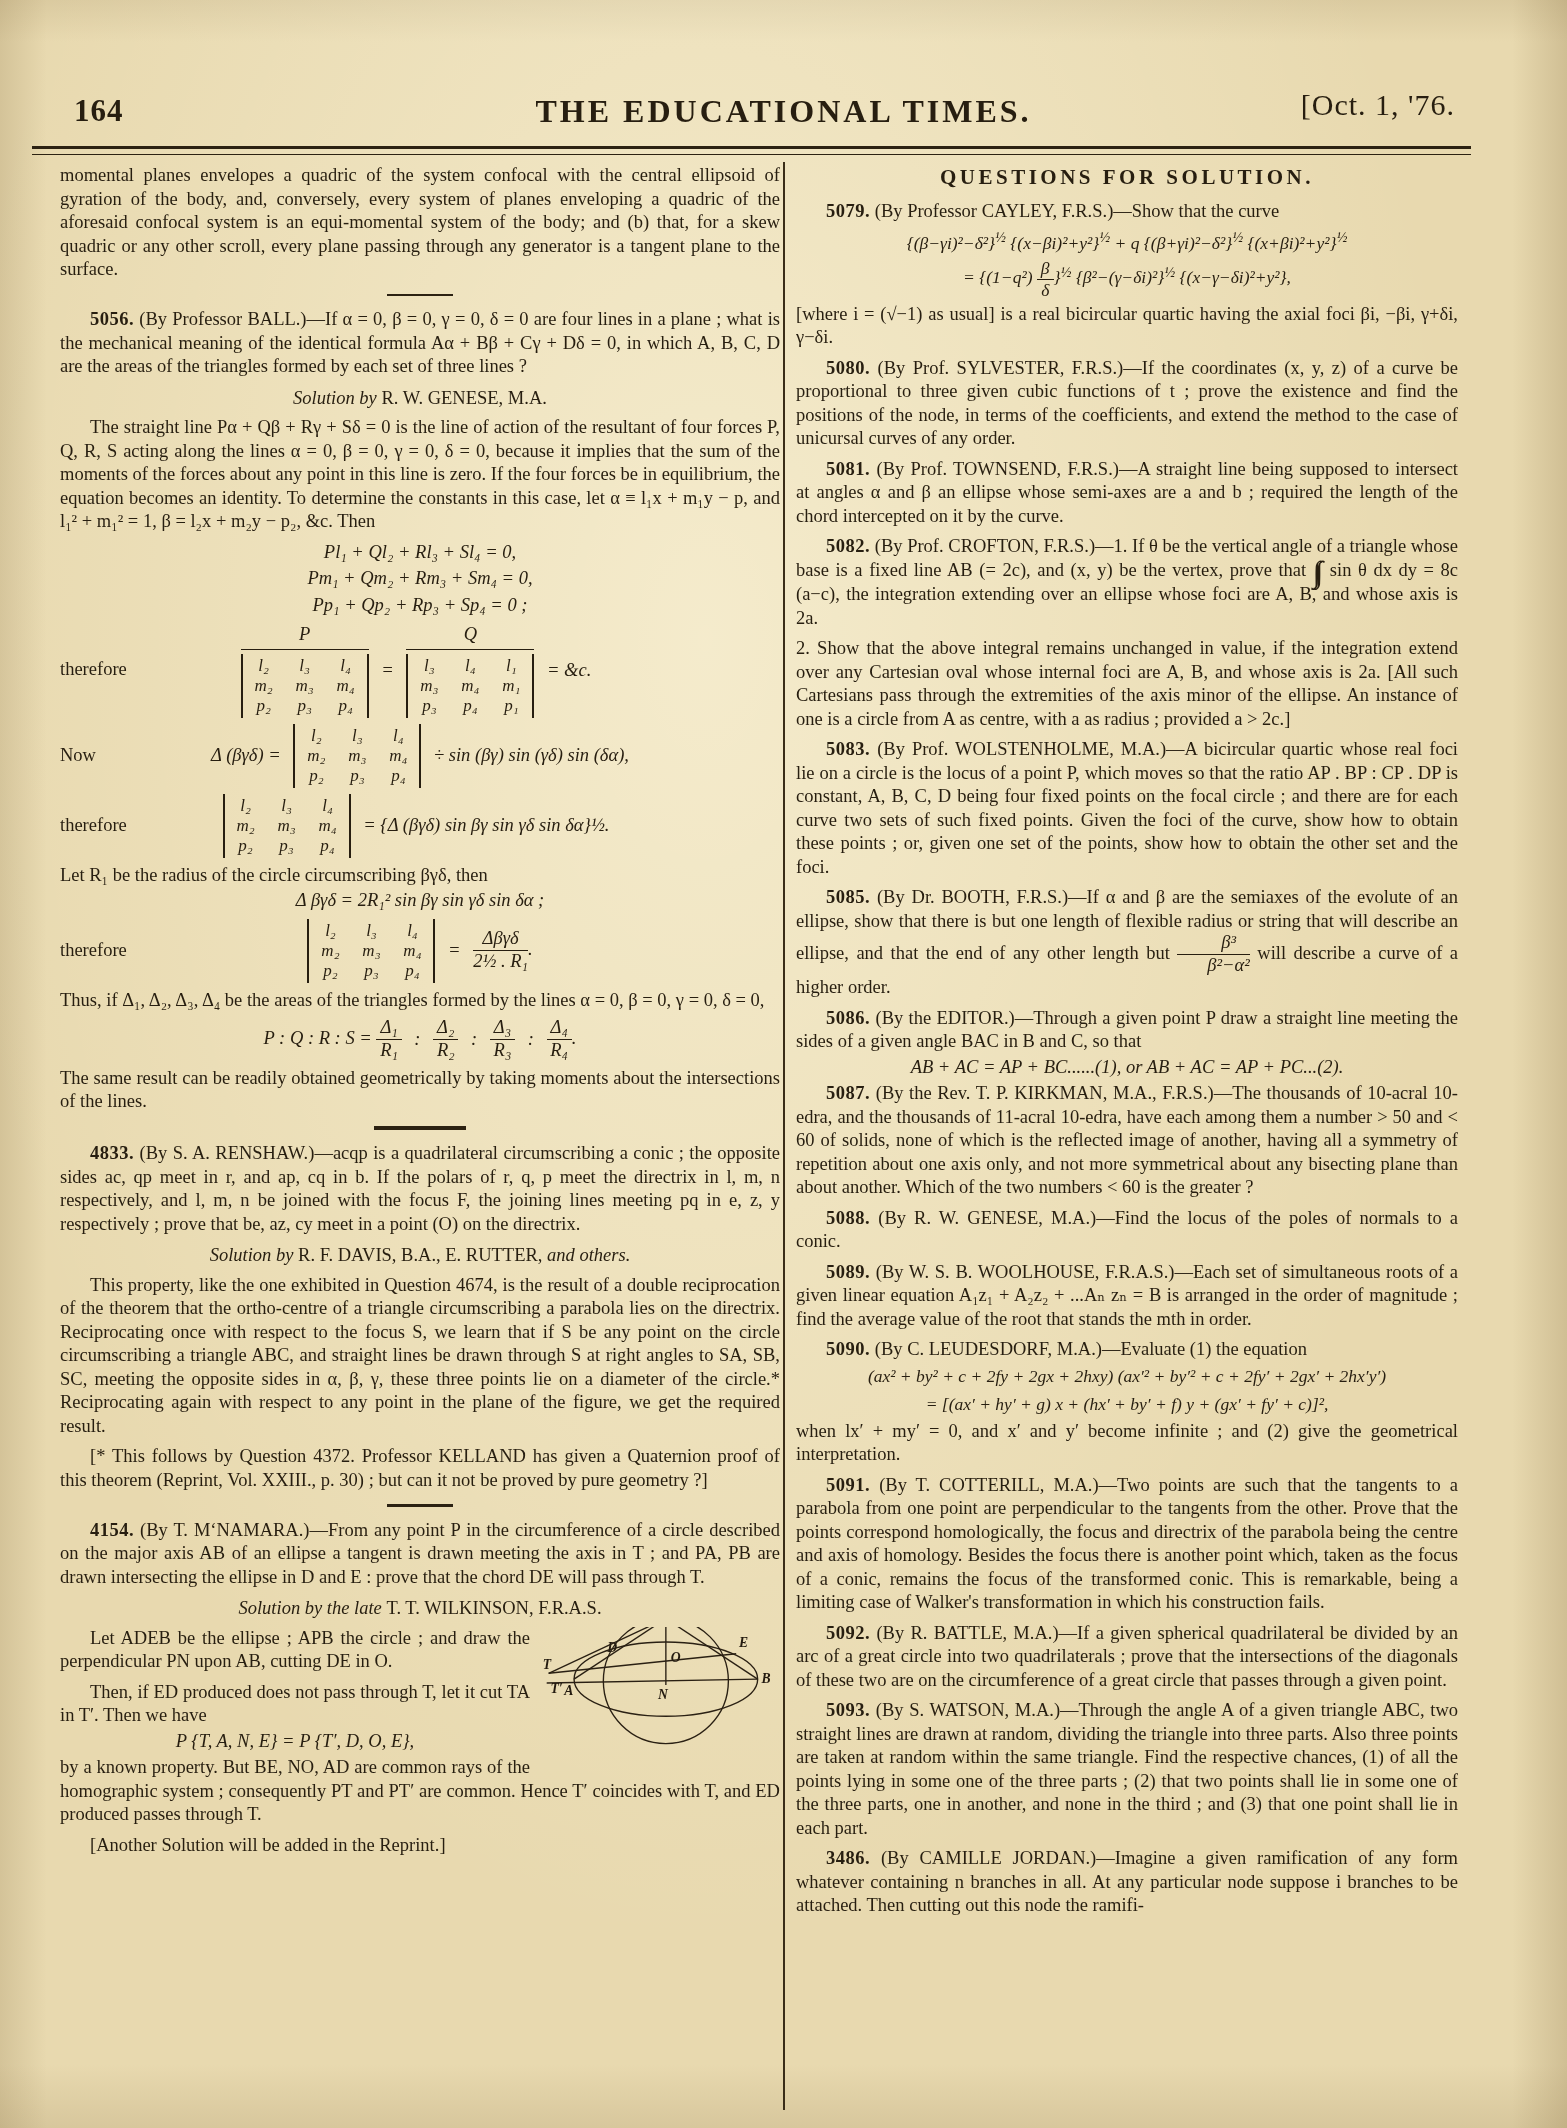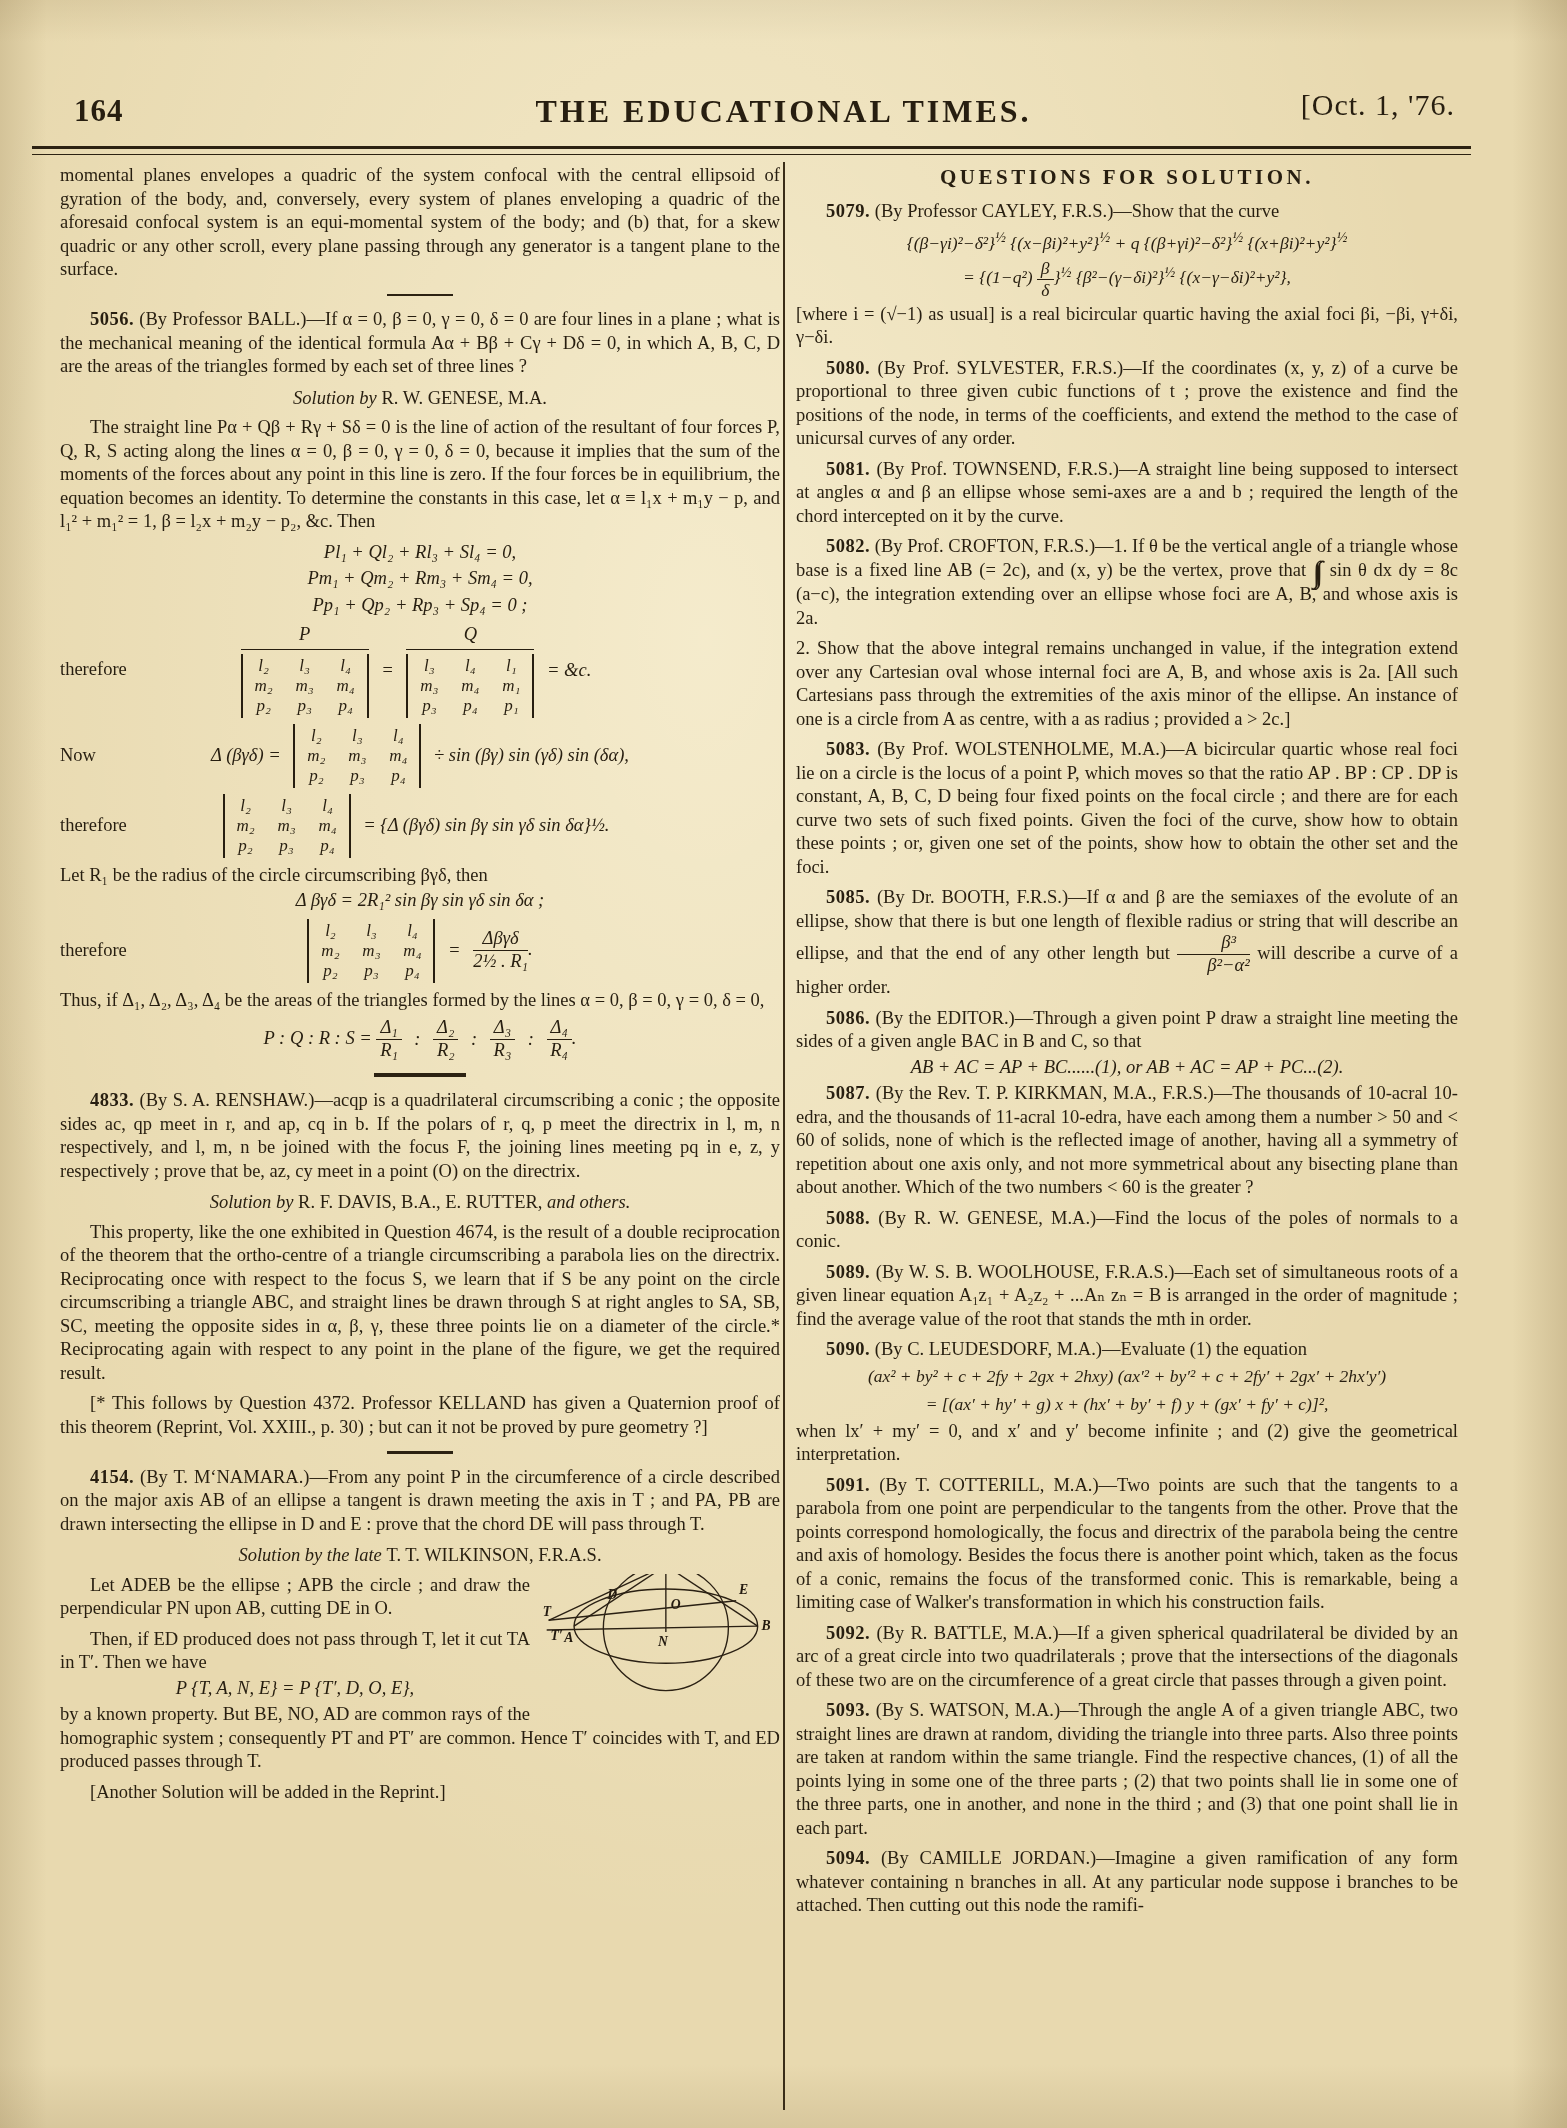--- a/index.html
+++ b/index.html
@@ -214,20 +214,21 @@
     <span>P : Q : R : S =</span>
     <span class="frac"><span class="fn">Δ₁</span><span class="fd">R₁</span></span>
     <span class="op">:</span>
     <span class="frac"><span class="fn">Δ₂</span><span class="fd">R₂</span></span>
     <span class="op">:</span>
     <span class="frac"><span class="fn">Δ₃</span><span class="fd">R₃</span></span>
     <span class="op">:</span>
     <span class="frac"><span class="fn">Δ₄</span><span class="fd">R₄</span></span><span>.</span>
   </div>
 
+  <p class="noindent">The same result can be readily obtained geometrically by taking moments about the intersections of the lines.</p>
 
   <div class="sep thick"></div>
 
   <p class="q"><b class="qnum">4833.</b>
     <span>(By S. A. RENSHAW.)—acqp is a quadrilateral circumscribing a conic ; the opposite sides ac, qp meet in r, and ap, cq in b.  If the polars of r, q, p meet the directrix in l, m, n respectively, and l, m, n be joined with the focus F, the joining lines meeting pq in e, z, y respectively ; prove that be, az, cy meet in a point (O) on the directrix.</span></p>
 
   <p class="sol"><span class="pre">Solution by </span><span>R. F. DAVIS, B.A., E. RUTTER,</span><span class="pre"> and others.</span></p>
 
   <p class="q">This property, like the one exhibited in Question 4674, is the result of a double reciprocation of the theorem that the ortho-centre of a triangle circumscribing a parabola lies on the directrix.  Reciprocating once with respect to the focus S, we learn that if S be any point on the circle circumscribing a triangle ABC, and straight lines be drawn through S at right angles to SA, SB, SC, meeting the opposite sides in α, β, γ, these three points lie on a diameter of the circle.*   Reciprocating again with respect to any point in the plane of the figure, we get the required result.</p>
   <p class="q">[* This follows by Question 4372.   Professor KELLAND has given a Quaternion proof of this theorem (Reprint, Vol. XXIII., p. 30) ; but can it not be proved by pure geometry ?]</p>
@@ -317,16 +318,16 @@
 
   <p class="q"><b class="qnum">5091.</b>
     <span>(By T. COTTERILL, M.A.)—Two points are such that the tangents to a parabola from one point are perpendicular to the tangents from the other.  Prove that the points correspond homologically, the focus and directrix of the parabola being the centre and axis of homology.  Besides the focus there is another point which, taken as the focus of a conic, remains the focus of the transformed conic.  This is remarkable, being a limiting case of Walker's transformation in which his construction fails.</span></p>
 
   <p class="q"><b class="qnum">5092.</b>
     <span>(By R. BATTLE, M.A.)—If a given spherical quadrilateral be divided by an arc of a great circle into two quadrilaterals ;  prove that the intersections of the diagonals of these two are on the circumference of a great circle that passes through a given point.</span></p>
 
   <p class="q"><b class="qnum">5093.</b>
     <span>(By S. WATSON, M.A.)—Through the angle A of a given triangle ABC, two straight lines are drawn at random, dividing the triangle into three parts.  Also three points are taken at random within the same triangle. Find the respective chances, (1) of all the points lying in some one of the three parts ;  (2) that two points shall lie in some one of the three parts, one in another, and none in the third ;  and (3) that one point shall lie in each part.</span></p>
 
-  <p class="q"><b class="qnum">5094.</b>
+  <p class="q"><b class="qnum">3486.</b>
     <span>(By CAMILLE JORDAN.)—Imagine a given ramification of any form whatever containing n branches in all.  At any particular node suppose i branches to be attached.  Then cutting out this node the ramifi-</span></p>
 
 </section>
 
 </body></html>

